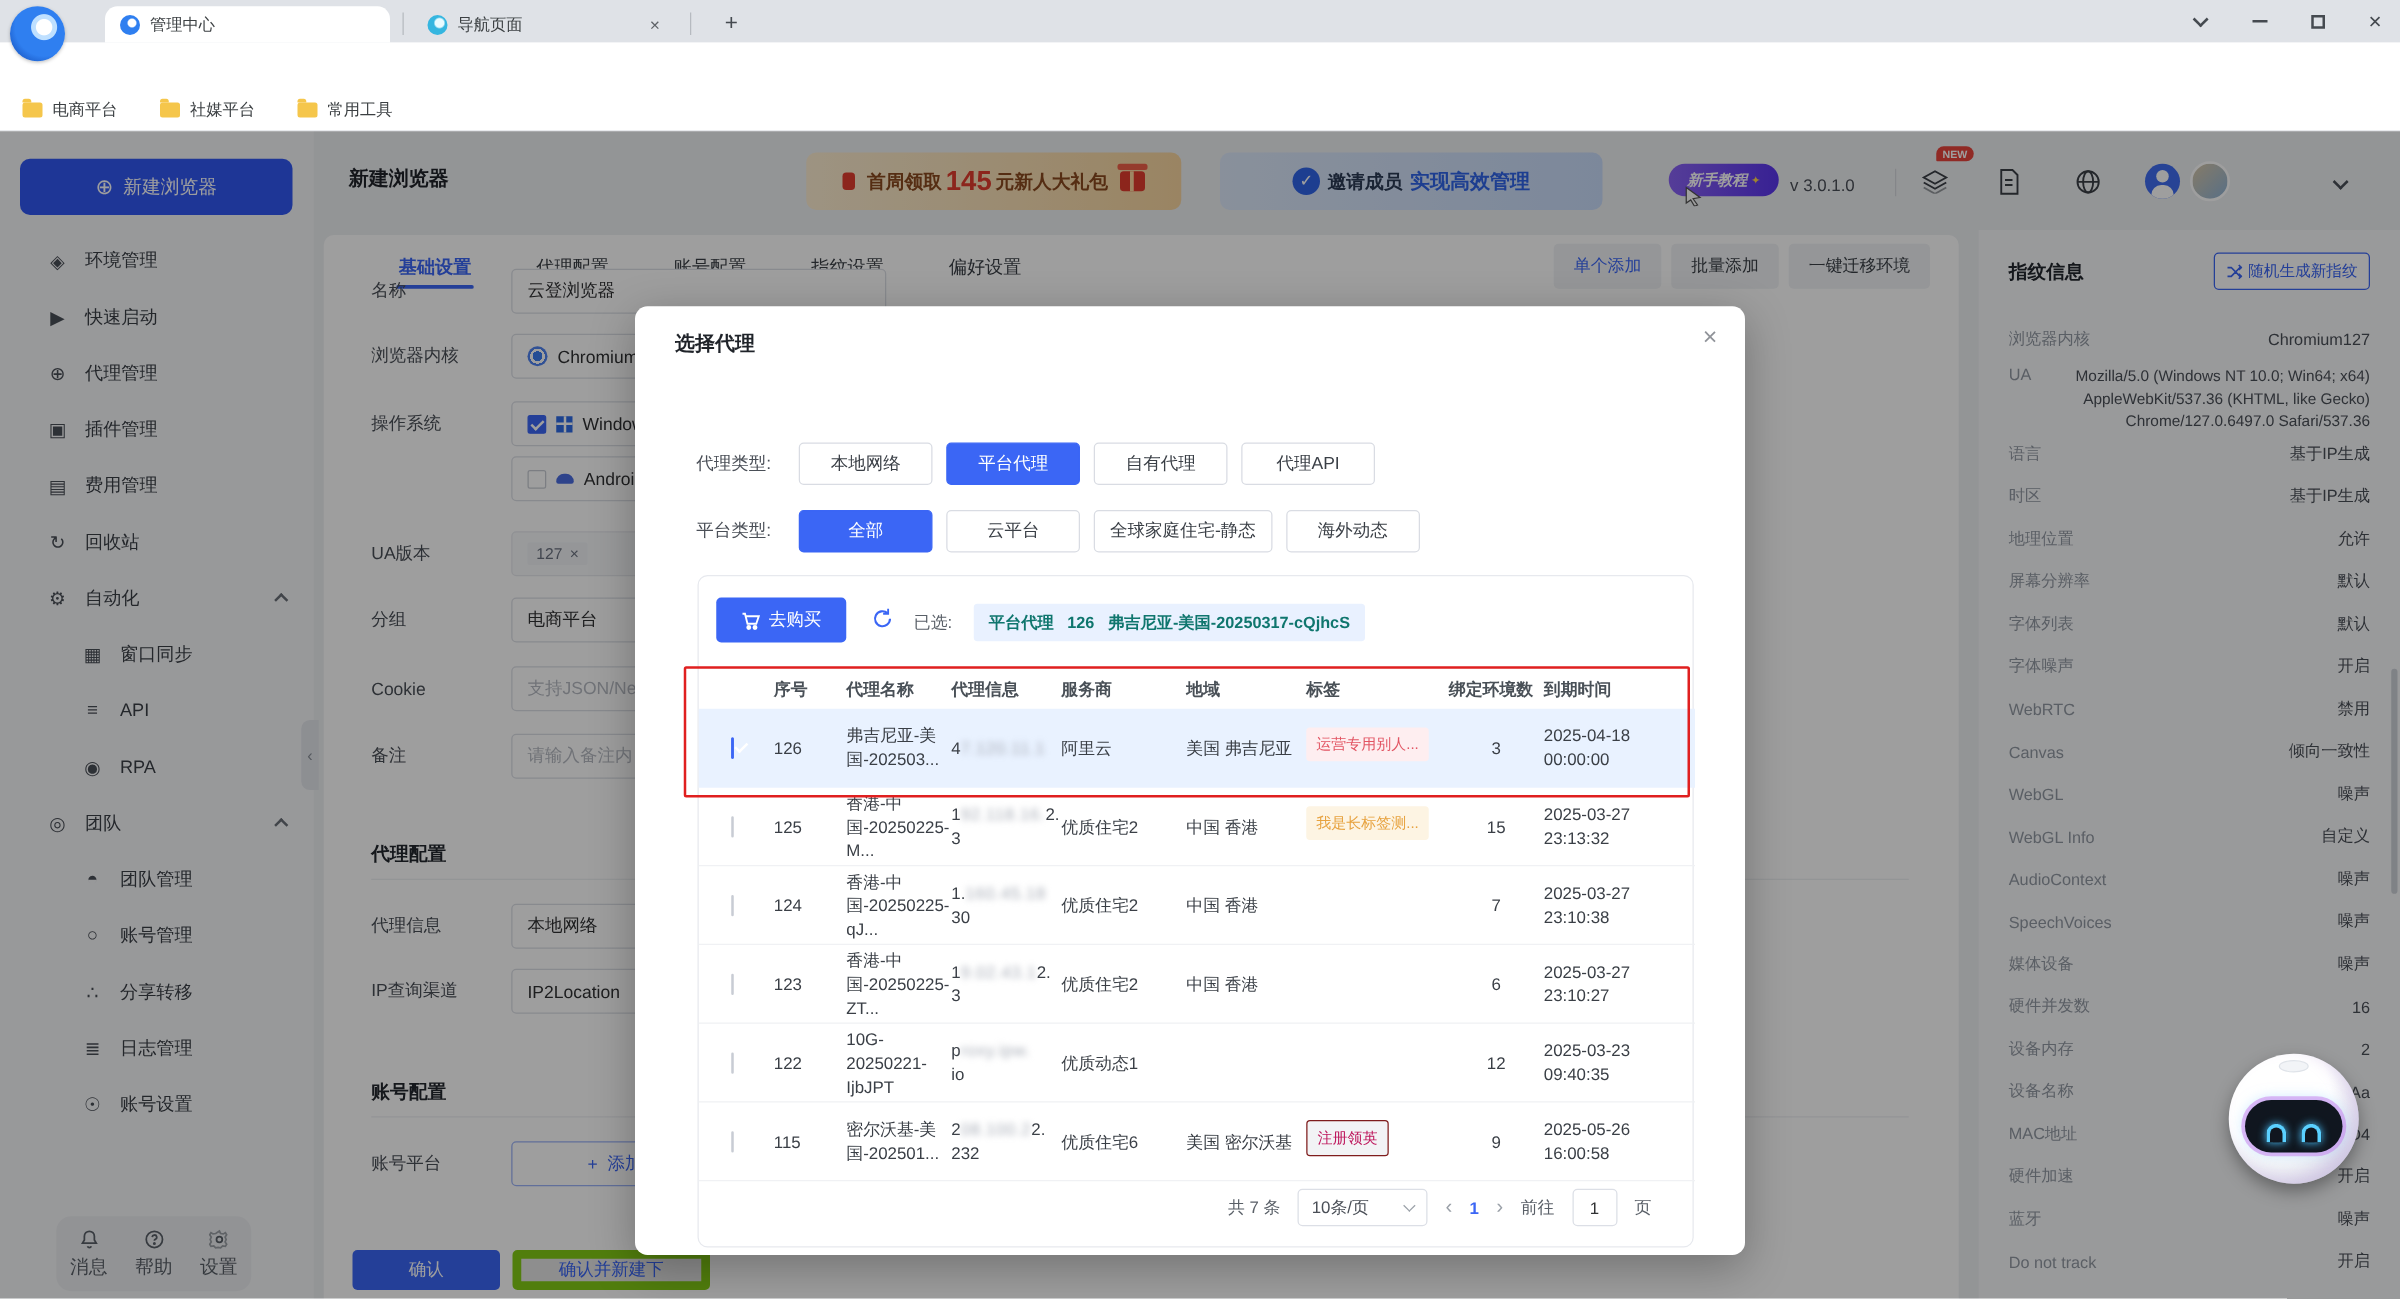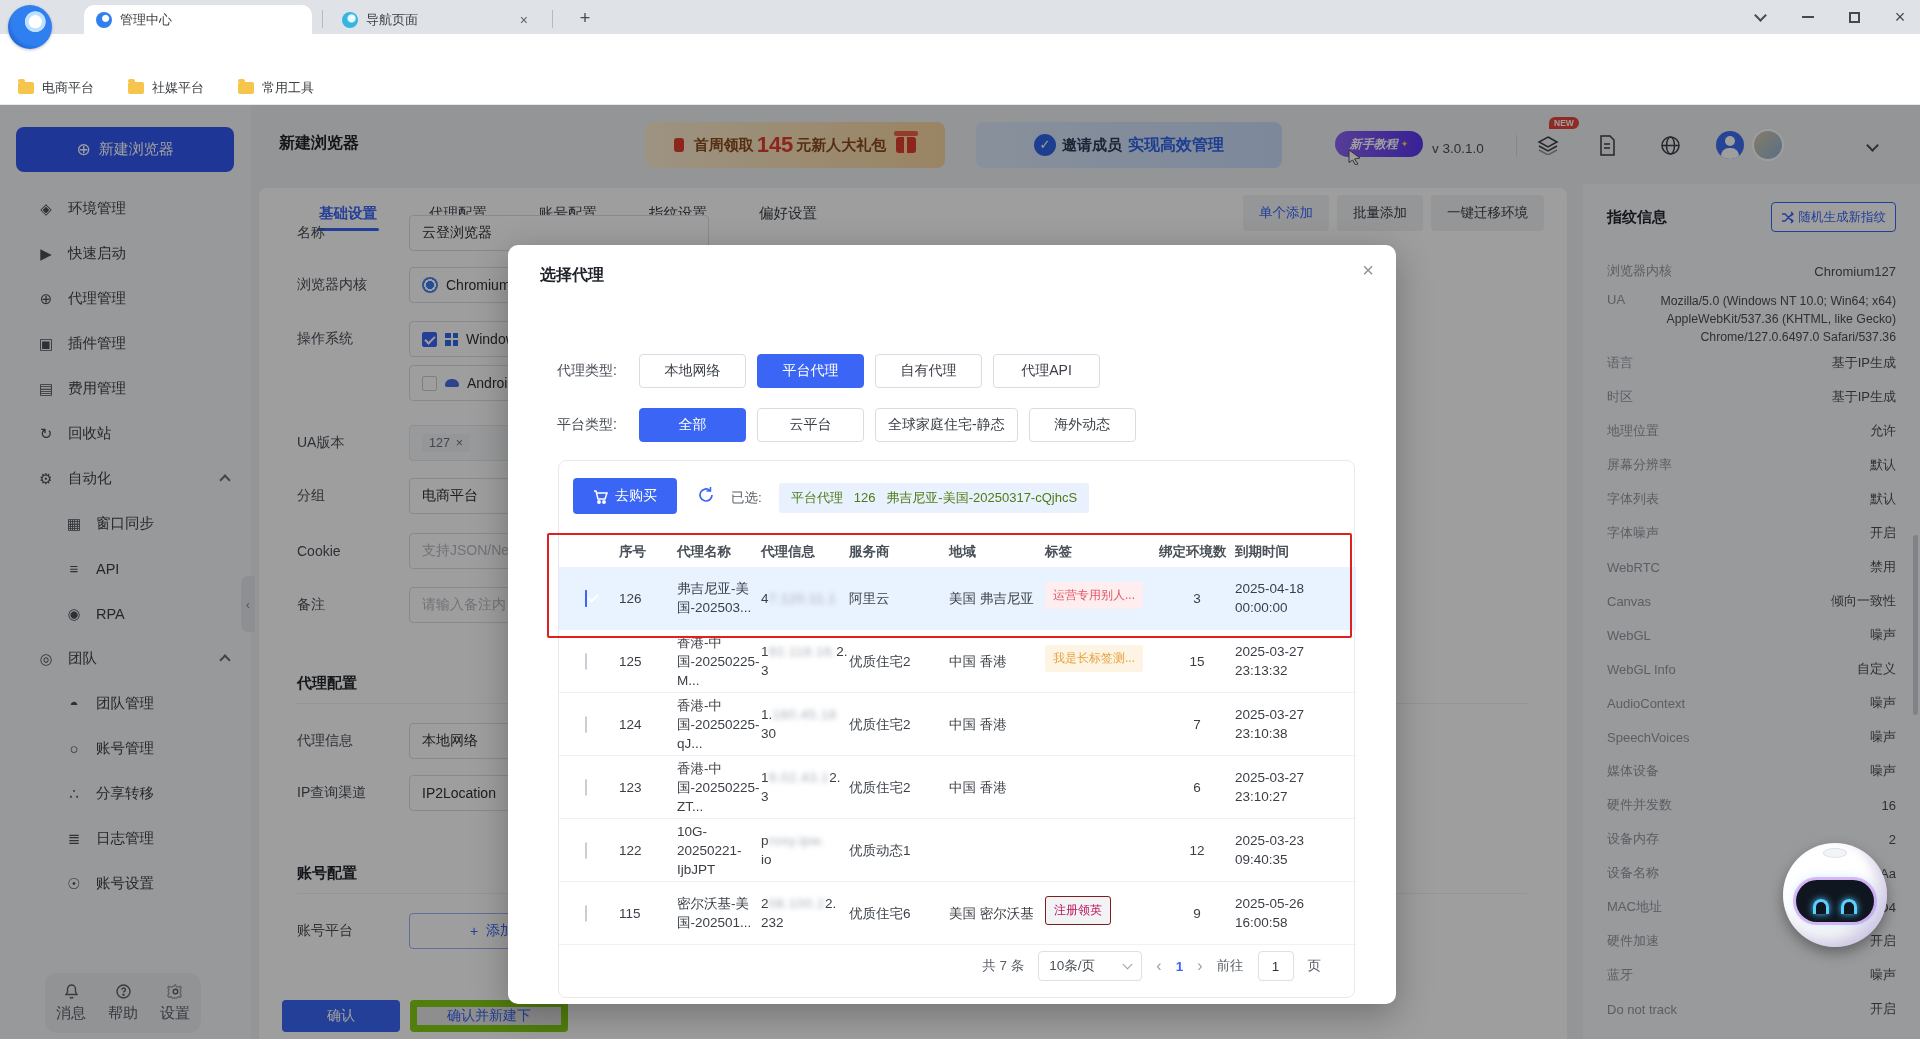--- a/index.html
+++ b/index.html
@@ -120,21 +120,21 @@
   .mo-close{position:absolute;left:848px;top:14px;font-size:20px;color:#909399;width:24px;text-align:center;}
   .typerow{position:absolute;left:49px;display:flex;align-items:center;}
   .typelabel{width:82px;font-size:14px;color:#4a4f57;}
   .segs{display:flex;gap:11px;}
   .seg{min-width:107px;height:34px;border:1px solid #d9dce3;border-radius:4px;background:#fff;color:#3a3f46;font-size:14px;display:flex;align-items:center;justify-content:center;padding:0 12px;}
   .seg[data-state="active"]{background:#3b66f5;border-color:#3b66f5;color:#fff;}
   .ppanel{position:absolute;left:50px;top:215px;width:797px;height:538px;border:1px solid #e7e9ee;border-radius:8px;background:#fff;}
   .buybtn{position:absolute;left:14px;top:17px;width:104px;height:36px;background:#3b66f5;border-radius:4px;color:#fff;font-size:14px;display:flex;align-items:center;justify-content:center;gap:7px;}
   .refresh{position:absolute;left:138px;top:25px;color:#3b66f5;}
   .sel-label{position:absolute;left:172px;top:28px;font-size:13.5px;color:#5a6068;}
-  .sel-chip{position:absolute;left:220px;top:22px;height:30px;background:#e9f1ff;border-radius:3px;color:#4d7c0f;font-size:13px;display:flex;align-items:center;padding:0 12px;white-space:pre;}
+  .sel-chip{position:absolute;left:220px;top:22px;height:30px;background:#e9f1ff;border-radius:3px;color:#0f766e;font-size:13px;display:flex;align-items:center;padding:0 12px;white-space:pre;font-weight:bold;}
   .tgrid{display:grid;grid-template-columns:34px 58px 84px 88px 100px 96px 114px 76px 95px;align-items:center;padding:0 26px;}
   .thead{position:absolute;left:0;top:75px;width:797px;height:31px;font-size:13.5px;color:#495057;font-weight:bold;}
   .tbody{position:absolute;left:0;top:106px;width:797px;}
   .trow{height:63px;border-bottom:1px solid #f0f1f4;font-size:13.5px;color:#3a3f46;line-height:19px;}
   .trow[data-state="selected"]{background:#e9f2ff;border-bottom-color:#e9f2ff;}
   .tname,.tregion{padding-right:10px;}
   .tmask{filter:blur(2.5px);color:#a9aeb8;letter-spacing:.5px;}
   .tag{display:inline-block;max-width:106px;padding:4px 8px;border-radius:3px;font-size:12px;white-space:nowrap;overflow:hidden;text-overflow:ellipsis;}
   .tag[data-variant="red"]{color:#e25563;background:#feeef0;}
   .tag[data-variant="orange"]{color:#e7a23f;background:#fdf4e3;}

